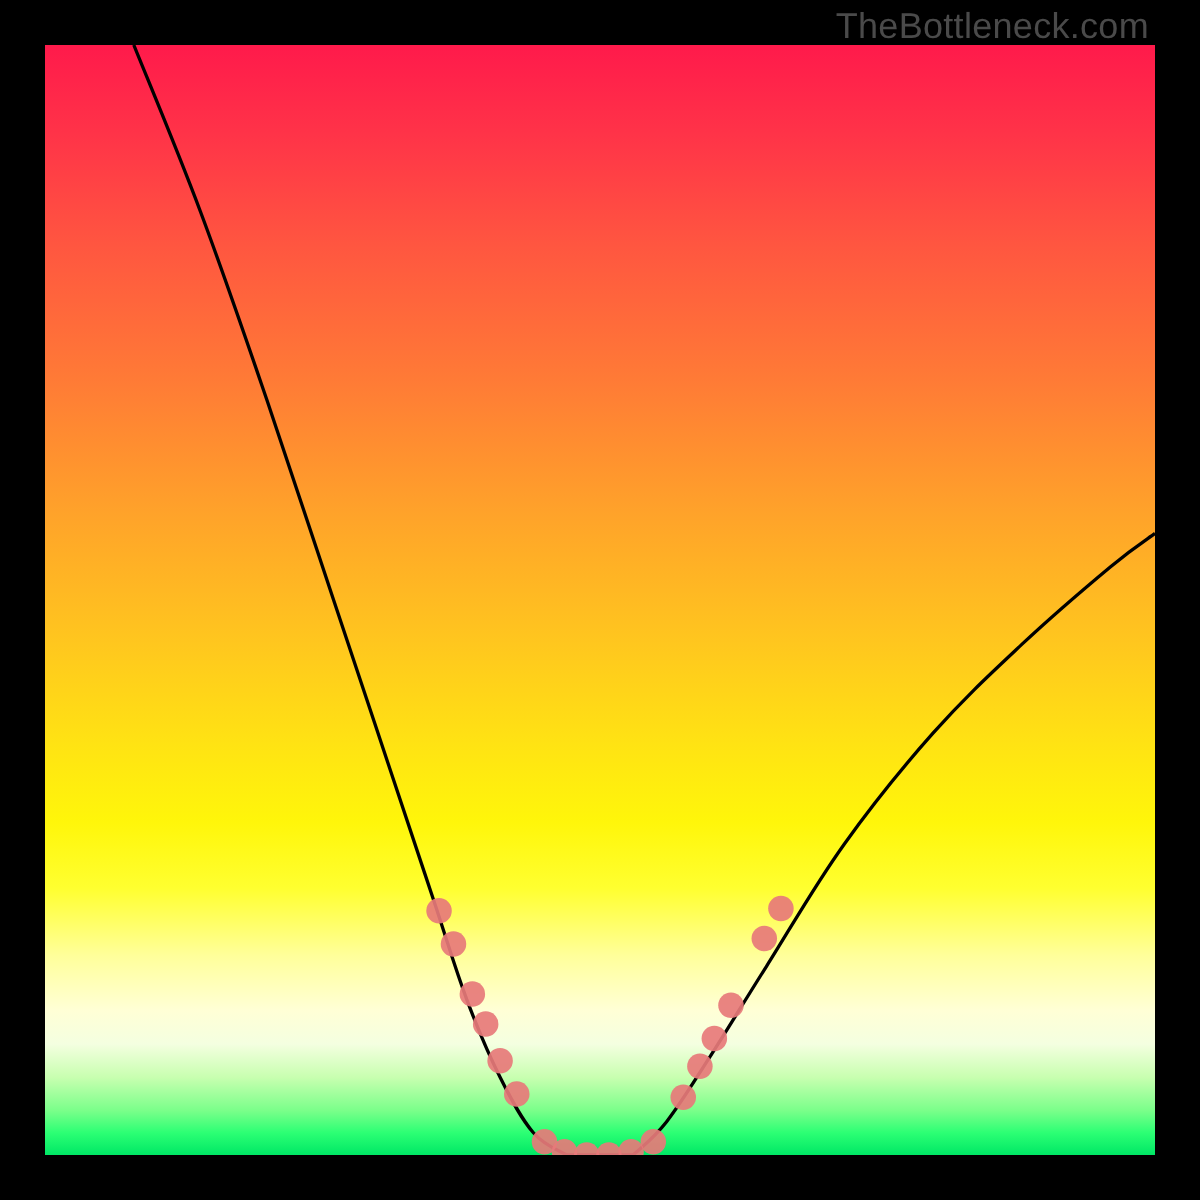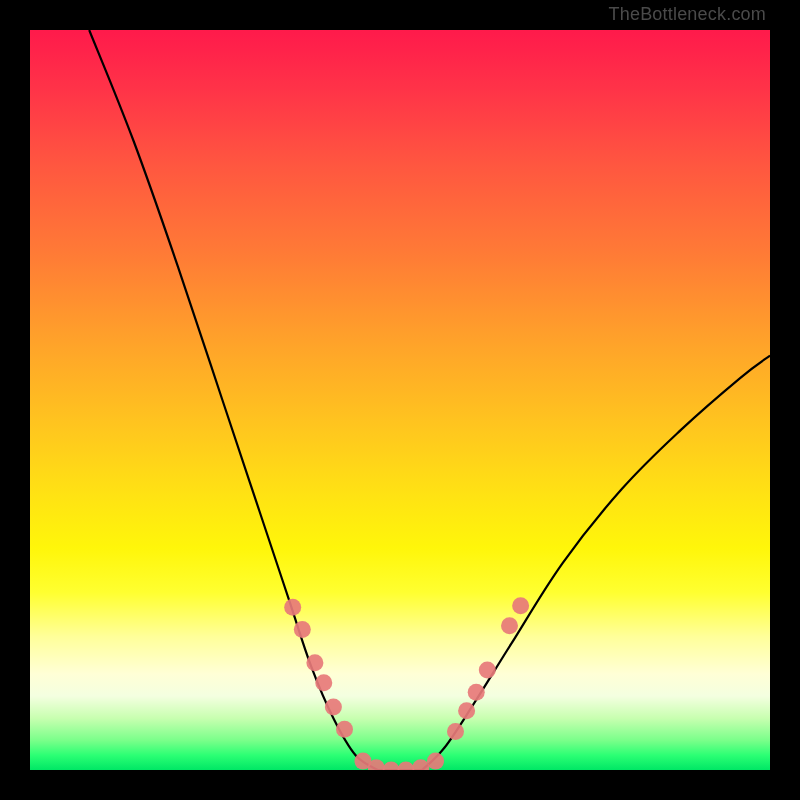--- a/index.html
+++ b/index.html
@@ -42,21 +42,21 @@
       #7aff8a 96%,
       #2cff74 98%,
       #00e765 100%
     );
   }
   .watermark {
     position: absolute;
     top: 4px;
     right: 34px;
     color: #4a4a4a;
-    font-size: 18px;
+    font-size: 24px;
     font-weight: 400;
     letter-spacing: 0.2px;
     z-index: 5;
     user-select: none;
   }
   svg.curves {
     position: absolute;
     left: 0;
     top: 0;
     width: 740px;

